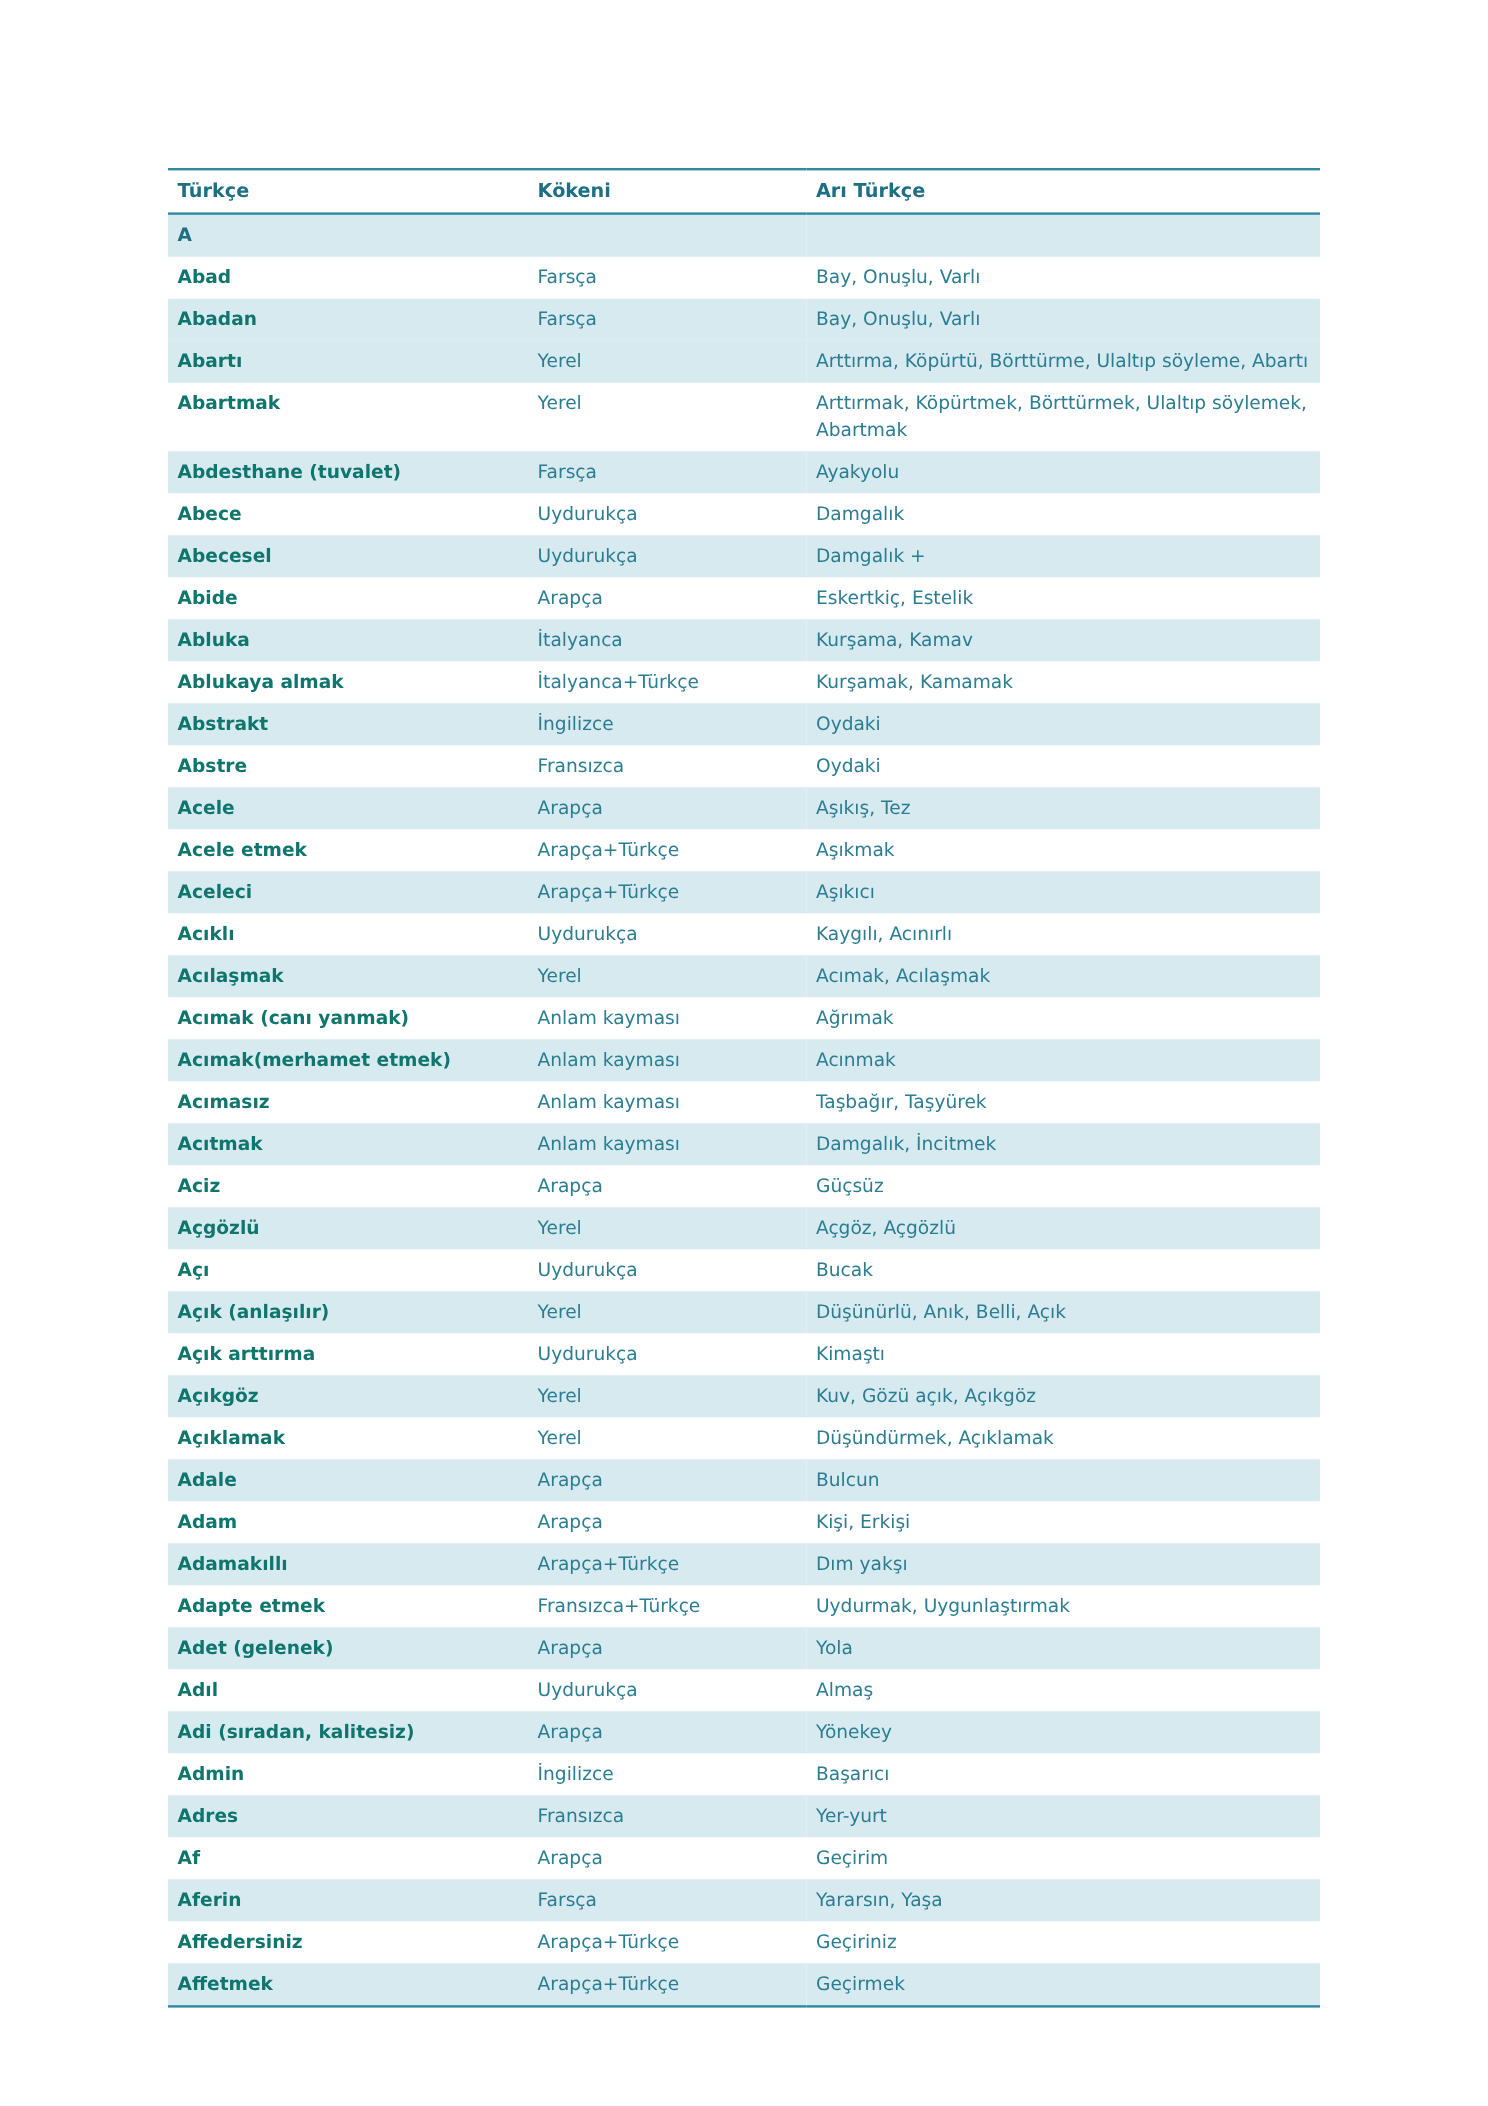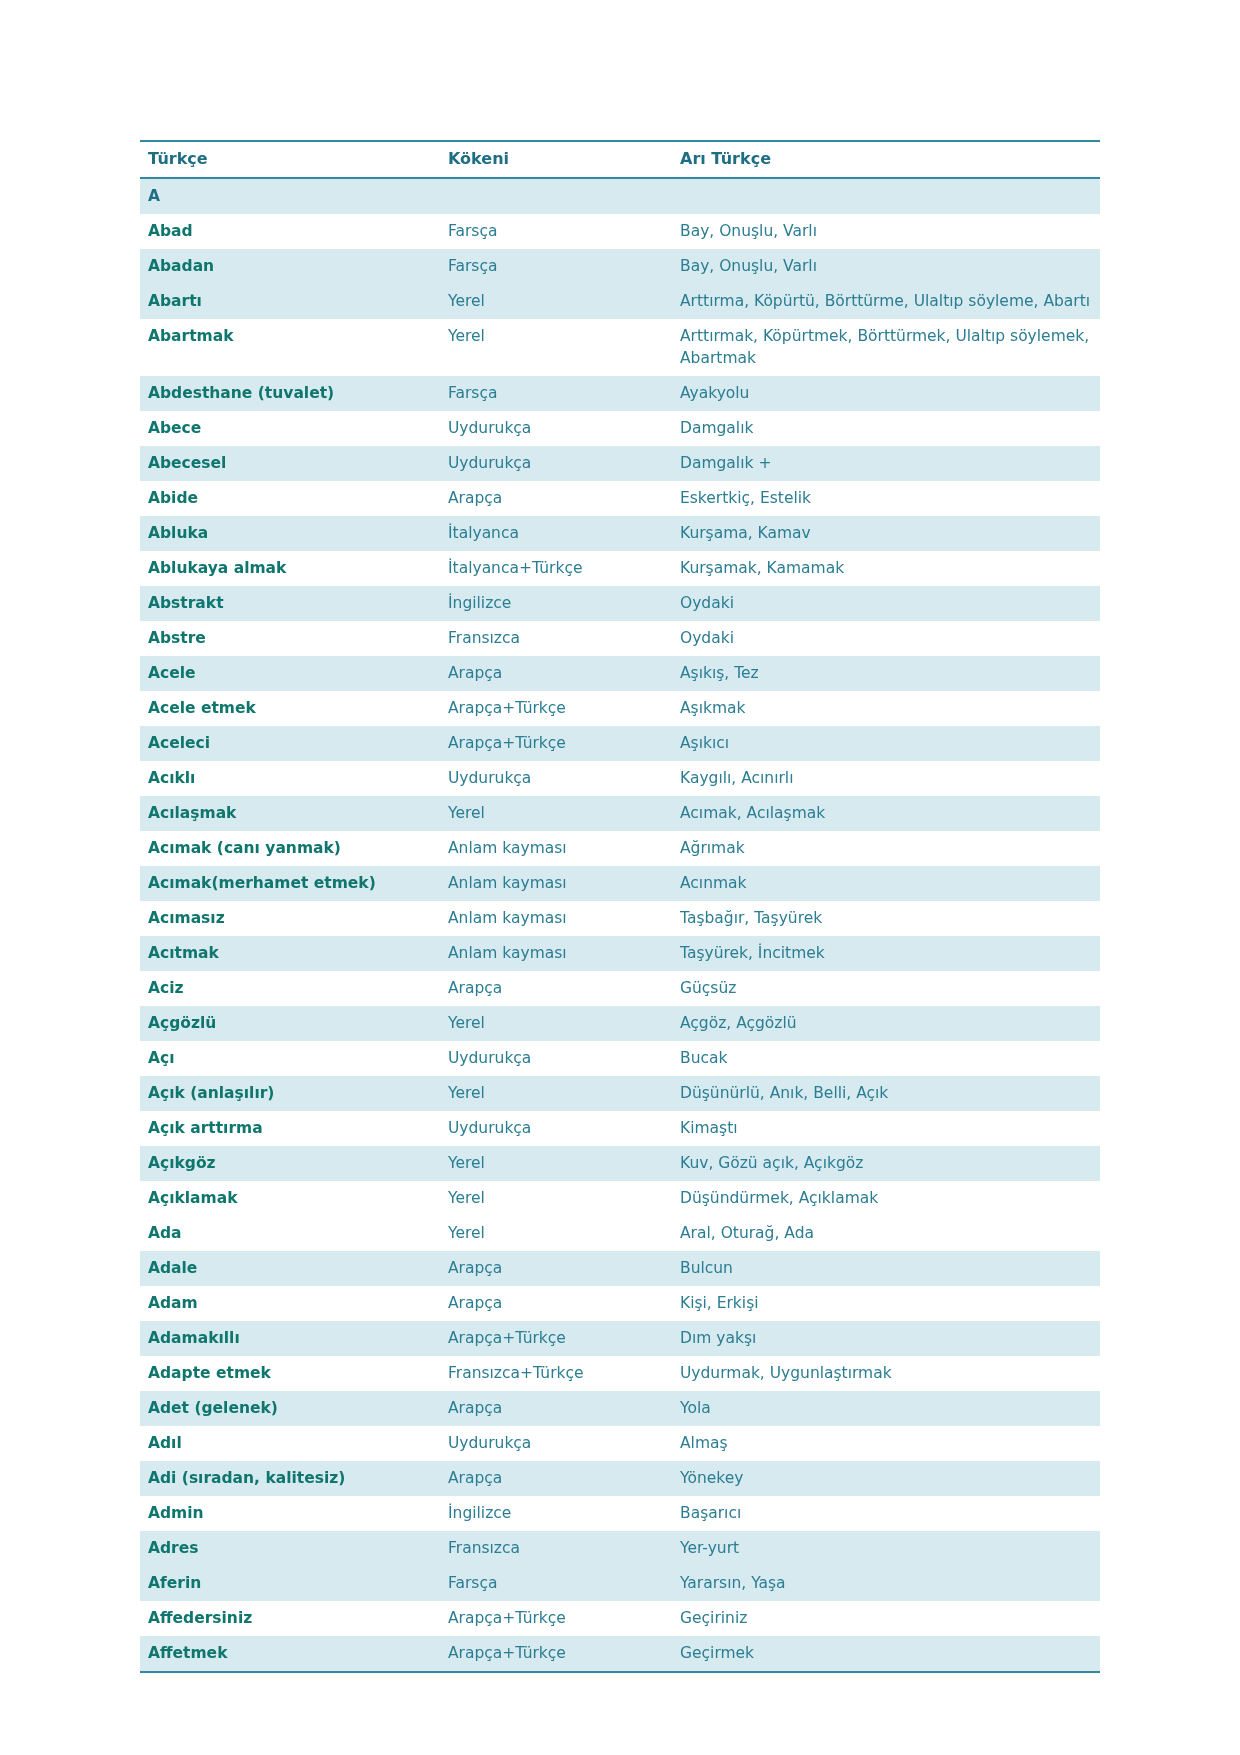--- a/index.html
+++ b/index.html
@@ -180,21 +180,21 @@
           <td>Acınmak</td>
         </tr>
         <tr>
           <td class="term">Acımasız</td>
           <td>Anlam kayması</td>
           <td>Taşbağır, Taşyürek</td>
         </tr>
         <tr class="alt">
           <td class="term">Acıtmak</td>
           <td>Anlam kayması</td>
-          <td>Taşyürek, İncitmek</td>
+          <td>Damgalık, İncitmek</td>
         </tr>
         <tr>
           <td class="term">Aciz</td>
           <td>Arapça</td>
           <td>Güçsüz</td>
         </tr>
         <tr class="alt">
           <td class="term">Açgözlü</td>
           <td>Yerel</td>
           <td>Açgöz, Açgözlü</td>
@@ -216,25 +216,20 @@
         </tr>
         <tr class="alt">
           <td class="term">Açıkgöz</td>
           <td>Yerel</td>
           <td>Kuv, Gözü açık, Açıkgöz</td>
         </tr>
         <tr>
           <td class="term">Açıklamak</td>
           <td>Yerel</td>
           <td>Düşündürmek, Açıklamak</td>
-        </tr>
-        <tr>
-          <td class="term">Ada</td>
-          <td>Yerel</td>
-          <td>Aral, Oturağ, Ada</td>
         </tr>
         <tr class="alt">
           <td class="term">Adale</td>
           <td>Arapça</td>
           <td>Bulcun</td>
         </tr>
         <tr>
           <td class="term">Adam</td>
           <td>Arapça</td>
           <td>Kişi, Erkişi</td>
@@ -266,20 +261,25 @@
         </tr>
         <tr>
           <td class="term">Admin</td>
           <td>İngilizce</td>
           <td>Başarıcı</td>
         </tr>
         <tr class="alt">
           <td class="term">Adres</td>
           <td>Fransızca</td>
           <td>Yer-yurt</td>
+        </tr>
+        <tr>
+          <td class="term">Af</td>
+          <td>Arapça</td>
+          <td>Geçirim</td>
         </tr>
         <tr class="alt">
           <td class="term">Aferin</td>
           <td>Farsça</td>
           <td>Yararsın, Yaşa</td>
         </tr>
         <tr>
           <td class="term">Affedersiniz</td>
           <td>Arapça+Türkçe</td>
           <td>Geçiriniz</td>

